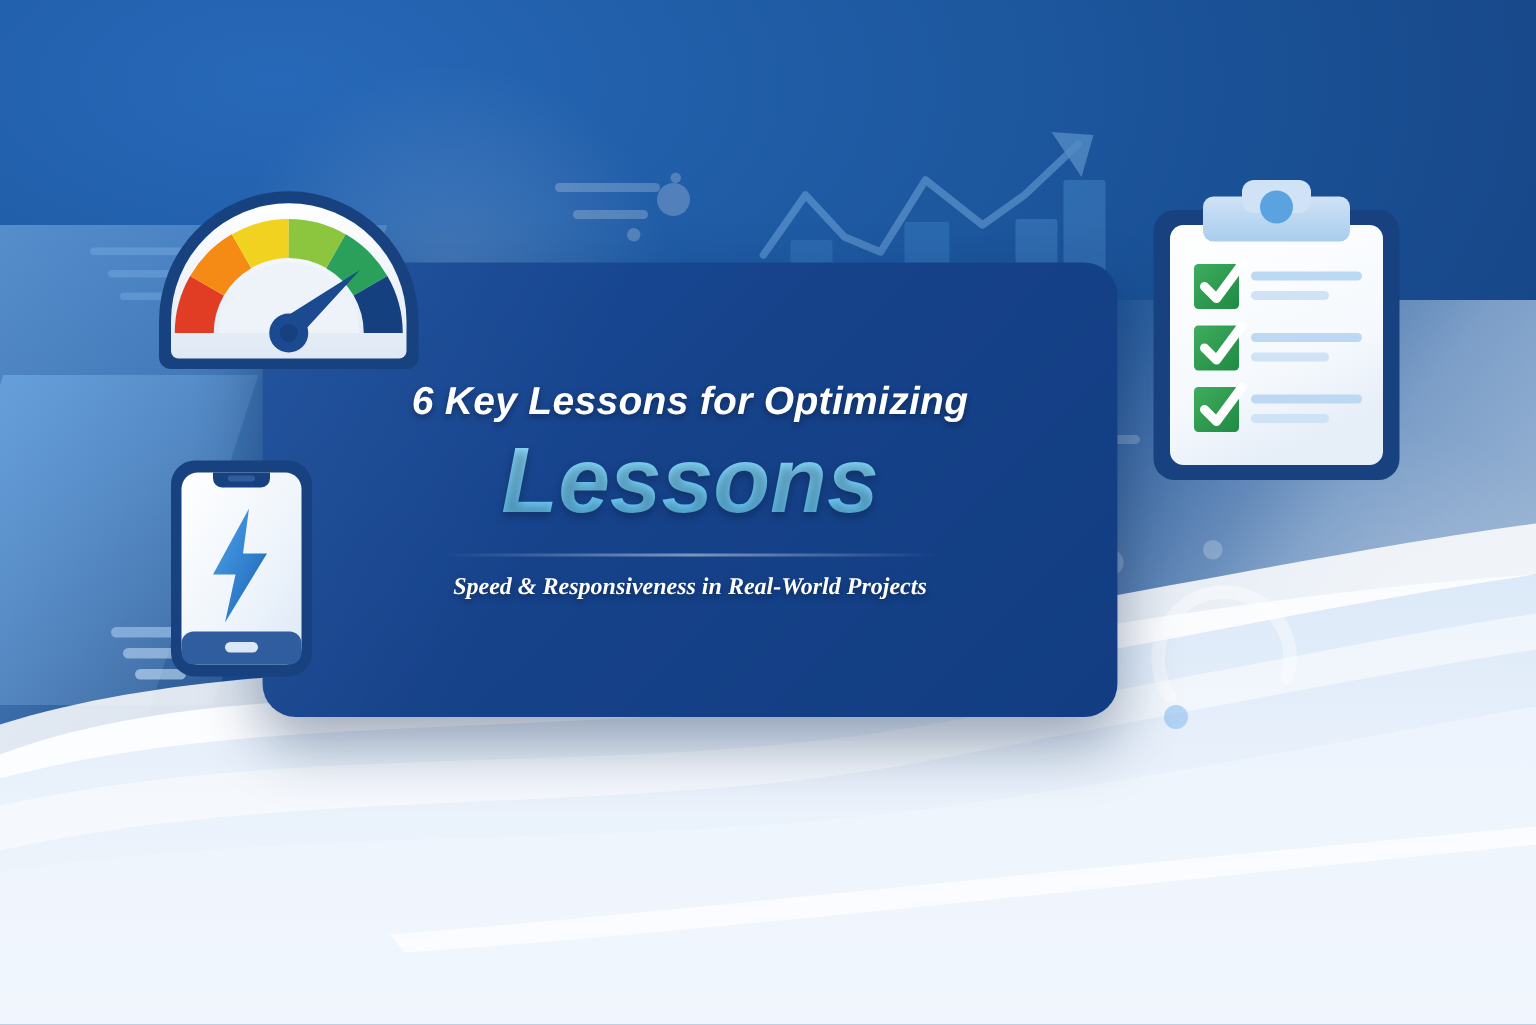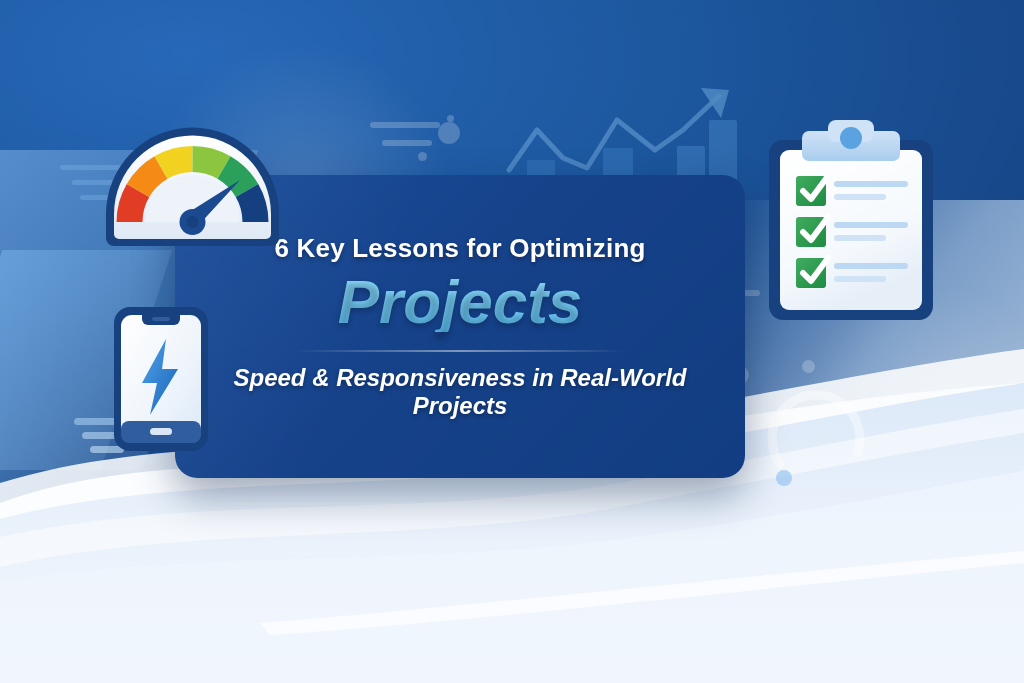--- a/index.html
+++ b/index.html
@@ -63,41 +63,42 @@
     position:absolute;left:-40px;top:-20px;width:360px;height:360px;
     background:linear-gradient(120deg,rgba(255,255,255,.06),rgba(255,255,255,0) 60%);
     transform:rotate(-8deg);
   }
   .card-content{
     position:absolute;inset:0;
     display:flex;flex-direction:column;align-items:center;justify-content:center;
     text-align:center;padding:0 26px;box-sizing:border-box;
   }
   .eyebrow{
-    font-size:26px;font-weight:bold;color:#ffffff;
+    font-size:26px;font-weight:bold;font-style:italic;color:#ffffff;
     letter-spacing:.2px;text-shadow:0 2px 4px rgba(0,0,0,.35);
     margin-bottom:6px;
   }
   .title{
     font-size:62px;line-height:.98;font-weight:bold;font-style:italic;
     color:#74cdf7;
     background:linear-gradient(180deg,#8fdcfb 0%,#5cbff2 100%);
     -webkit-background-clip:text;background-clip:text;
     -webkit-text-fill-color:transparent;
     text-shadow:0 3px 6px rgba(0,0,0,.25);
     margin:2px 0;
   }
   .title span{display:block;}
   .divider{
     width:330px;height:2px;margin:16px 0 12px;
     background:linear-gradient(90deg,rgba(255,255,255,0),rgba(255,255,255,.45),rgba(255,255,255,0));
   }
   .subtitle{
-    font-size:24px;font-weight:bold;font-style:italic;color:#ffffff;
+    font-size:16px;font-weight:bold;font-style:italic;color:#ffffff;
     text-shadow:0 2px 4px rgba(0,0,0,.35);
+    font-family:Liberation Serif, serif;
   }
 
   
   .icon{position:absolute;}
   .gauge{left:100px;top:118px;width:185px;height:128px;}
   .phone{left:112px;top:305px;width:98px;height:148px;}
   .clipboard{left:756px;top:118px;width:190px;height:205px;}
 </style>
 </head>
 <body>
@@ -158,21 +159,21 @@
 
   <div class="sline-d" style="left:74px;top:418px;width:60px;height:7px;background:rgba(166,203,240,.6);"></div>
   <div class="sline-d" style="left:82px;top:432px;width:46px;height:7px;background:rgba(186,216,244,.6);"></div>
   <div class="sline-d" style="left:90px;top:446px;width:34px;height:7px;background:rgba(200,226,248,.6);"></div>
 
   <div class="card">
     <div class="card-sheen"></div>
     <div class="card-content">
       <div class="eyebrow">6 Key Lessons for Optimizing</div>
       <div class="title">
-        <span>Projects</span>
+        <span>Lessons</span>
       </div>
       <div class="divider"></div>
       <div class="subtitle">Speed &amp; Responsiveness in Real-World Projects</div>
     </div>
   </div>
 
   <svg class="icon gauge" viewBox="0 0 185 128">
     <defs>
       <linearGradient id="gaugeBody" x1="0" y1="0" x2="0" y2="1">
         <stop offset="0%" stop-color="#ffffff"></stop>

